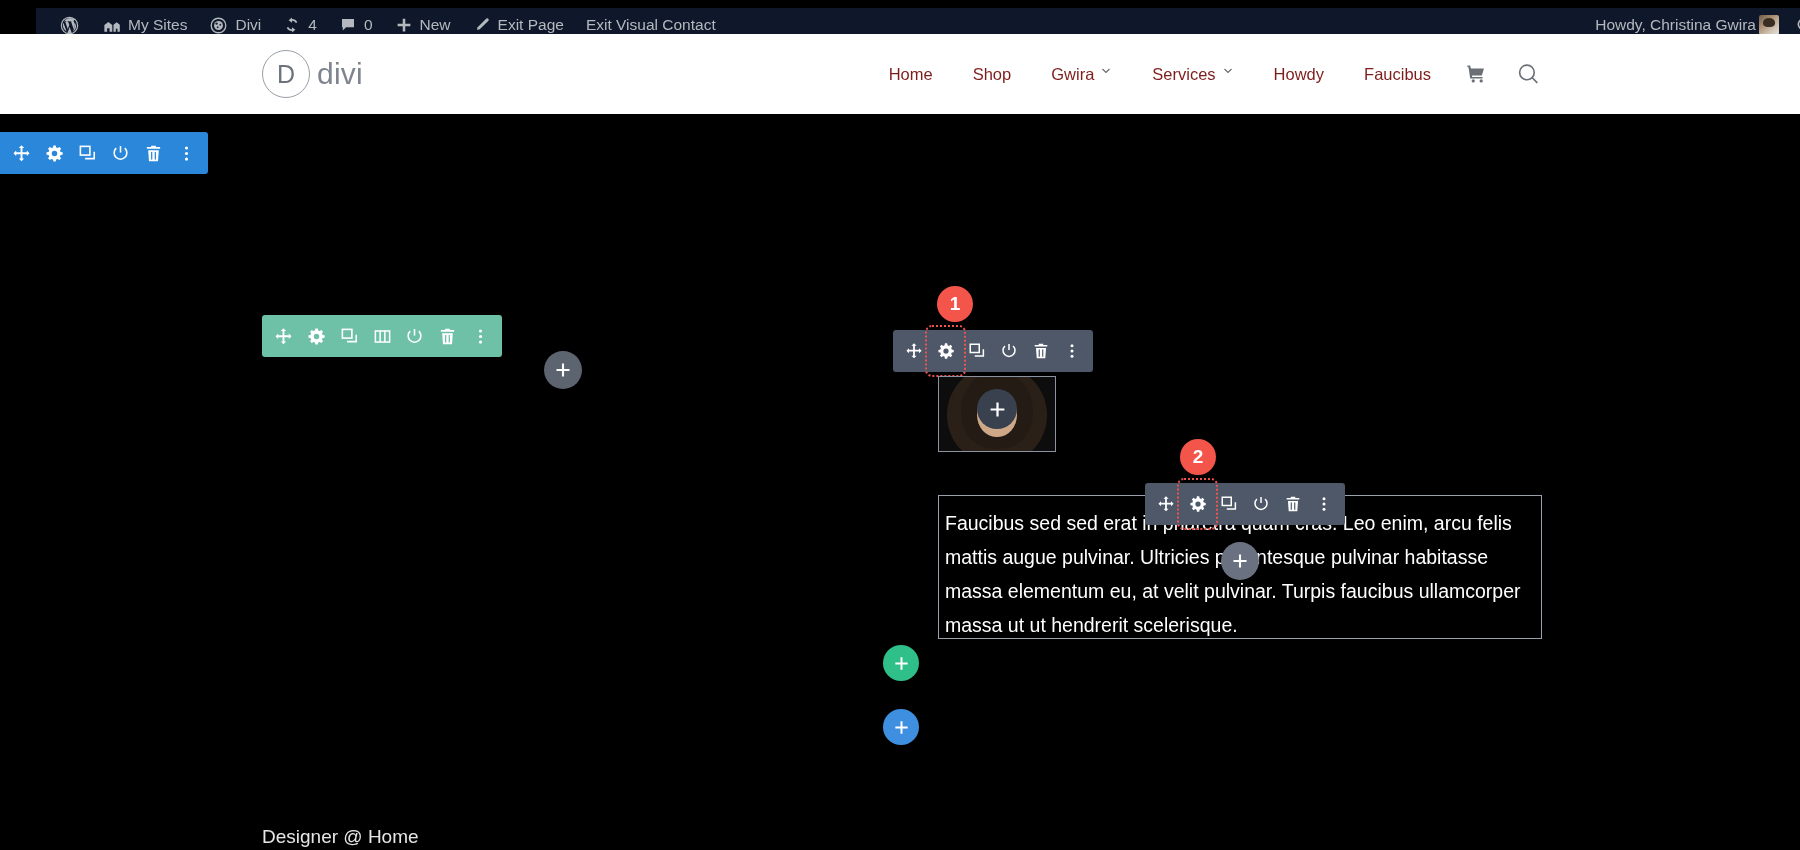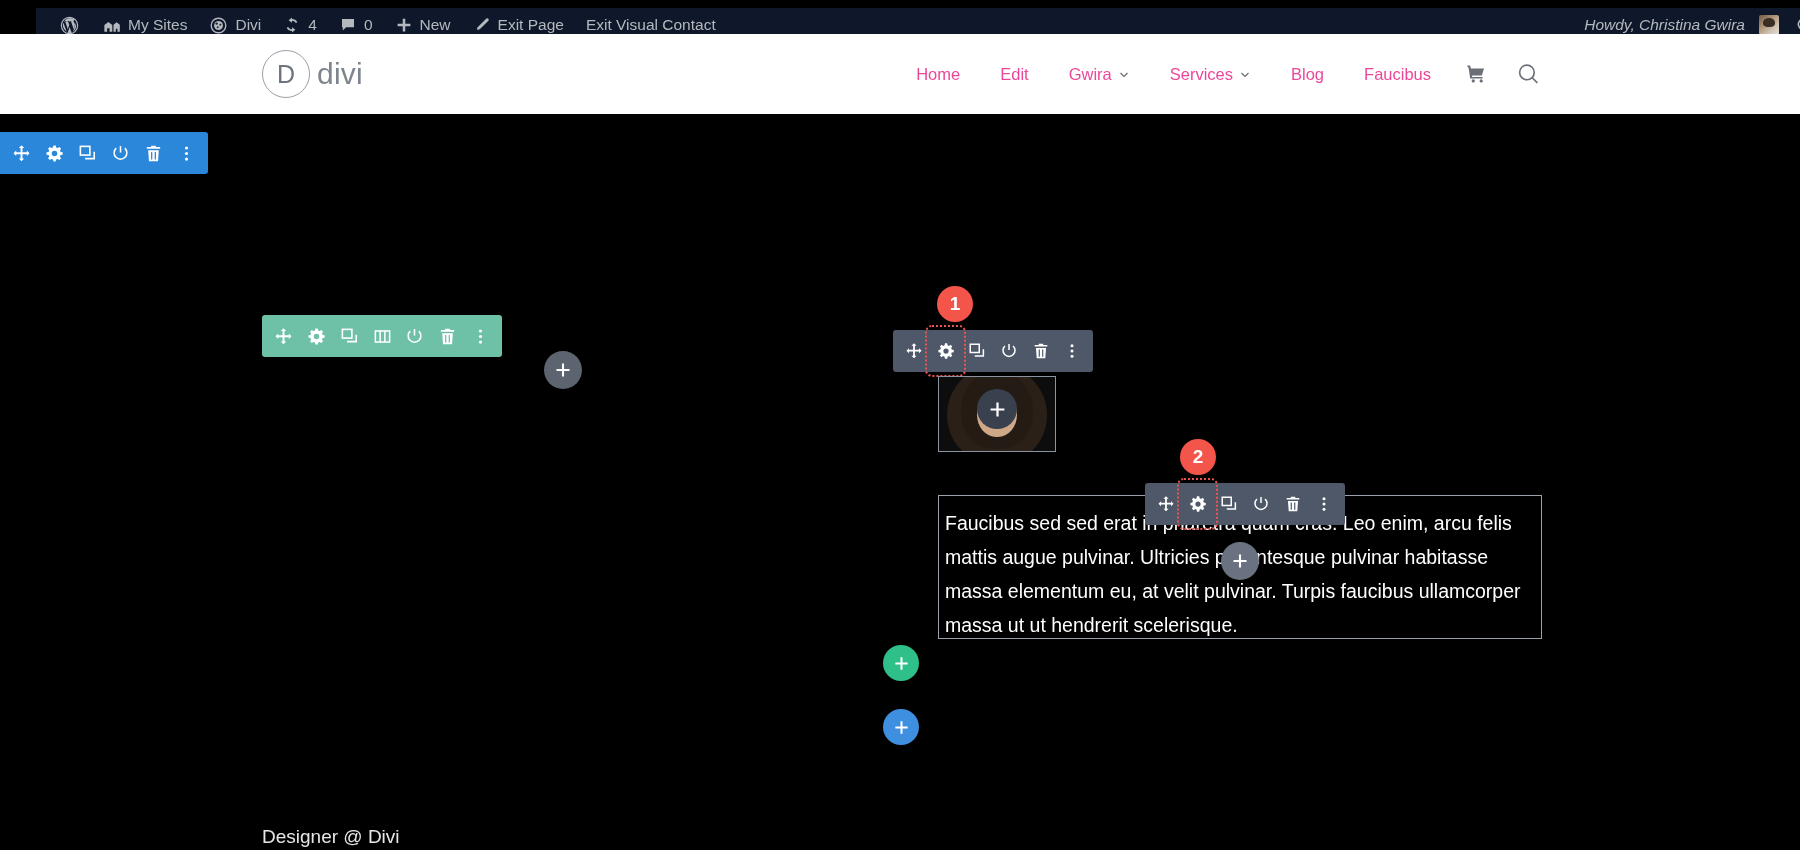--- a/index.html
+++ b/index.html
@@ -25,21 +25,21 @@
   .ab-item {
     display: flex; align-items: center; gap: 7px;
     height: 34px; padding: 0 11px;
     color: #b4b9be; font-size: 15.5px; white-space: nowrap;
   }
   .ab-item .glyph { display: inline-flex; align-items: center; justify-content: center; }
   .ab-right {
     position: absolute; right: 0; top: 0; height: 34px;
     display: flex; align-items: center; padding-right: 10px;
   }
-  .ab-howdy { color: #b4b9be; font-size: 15.5px; padding-right: 14px; white-space: nowrap; font-style: italic; }
+  .ab-howdy { color: #b4b9be; font-size: 15.5px; padding-right: 3px; white-space: nowrap; }
   .ab-avatar {
     width: 20px; height: 20px; border-radius: 2px;
     background: linear-gradient(140deg,#6d5a4a 0%, #b09478 40%, #cfc2b2 70%, #e6e2dc 100%);
     display: inline-block; position: relative; overflow: hidden;
   }
   .ab-avatar::after{
     content:""; position:absolute; left:4px; top:3px; width:12px; height:9px;
     background:#3a2d22; border-radius:50% 50% 40% 40%;
   }
   .ab-search { padding: 0 12px 0 16px; display: flex; align-items: center; }
@@ -55,22 +55,22 @@
   .logo { position: absolute; left: 262px; top: 50%; transform: translateY(-50%);
           display: flex; align-items: center; gap: 7px; }
   .logo-mark { width: 48px; height: 48px; border-radius: 50%;
                border: 1.6px solid #9a9fa8; display: flex; align-items: center;
                justify-content: center; color: #6c737d; font-size: 25px;
                font-family: "Liberation Sans", sans-serif; font-weight: 300; }
   .logo-text { font-size: 30px; color: #7e858f; font-weight: 300; letter-spacing: .2px; }
 
   .nav { position: absolute; right: 245px; top: 50%; transform: translateY(-50%);
          display: flex; align-items: center; gap: 0; }
-  .nav-item { display: flex; align-items: center; gap: 6px;
-              padding: 0 20px; color: #ec4899; font-size: 16.5px; white-space: nowrap; }
+  .nav-item { display: flex; gap: 6px;
+              padding: 0 20px; color: #7f1d1d; font-size: 16.5px; white-space: nowrap; }
   .nav-icon { padding: 0 14px; color: #6b7077; display: flex; align-items: center; }
   .caret { display: inline-block; }
 
   
   .canvas { position: absolute; top: 114px; left: 0; width: 1800px; height: 736px; background: #000; }
 
   
   .toolbar {
     position: absolute; display: flex; align-items: center;
     height: 42px; border-radius: 3px; padding: 0 5px; gap: 0;
@@ -255,40 +255,40 @@
     <div class="logo">
       <span class="logo-mark">D</span>
       <span class="logo-text">divi</span>
     </div>
 
     <div class="nav">
       <div class="nav-item">
         <span>Home</span>
       </div>
       <div class="nav-item">
-        <span>Edit</span>
+        <span>Shop</span>
       </div>
       <div class="nav-item">
         <span>Gwira</span>
         <span class="caret">
           <svg width="12" height="12" viewBox="0 0 24 24" fill="none" stroke="#666a70" stroke-width="2.3">
               <path d="M5 9l7 7 7-7"></path>
             </svg>
         </span>
       </div>
       <div class="nav-item">
         <span>Services</span>
         <span class="caret">
           <svg width="12" height="12" viewBox="0 0 24 24" fill="none" stroke="#666a70" stroke-width="2.3">
               <path d="M5 9l7 7 7-7"></path>
             </svg>
         </span>
       </div>
       <div class="nav-item">
-        <span>Blog</span>
+        <span>Howdy</span>
       </div>
       <div class="nav-item">
         <span>Faucibus</span>
       </div>
       <div class="nav-icon">
         <span>
           <svg width="23" height="23" viewBox="0 0 24 24" fill="#6b7077">
             <path d="M2.5 3.2h2.8l.9 3h13.6l-2.2 7.4H7.6l-.4 1.5h11.1v1.5H5.4L3.9 6.5l-.5-1.8H2.5V3.2z"></path>
             <circle cx="8.6" cy="19.2" r="1.7"></circle>
               <circle cx="16.9" cy="19.2" r="1.7"></circle>
@@ -505,16 +505,16 @@
     </div>
 
     <div class="plus-circle add-blue pos-add-blue">
       <span>
         <svg width="17" height="17" viewBox="0 0 24 24" fill="#fff">
             <path d="M10.6 3.3h2.8v7.3h7.3v2.8h-7.3v7.3h-2.8v-7.3H3.3v-2.8h7.3V3.3z"></path>
           </svg>
       </span>
     </div>
 
-    <div class="hero-sub">Designer @ Divi</div>
+    <div class="hero-sub">Designer @ Home</div>
 
   </div>
 </div>
 
 </body></html>

